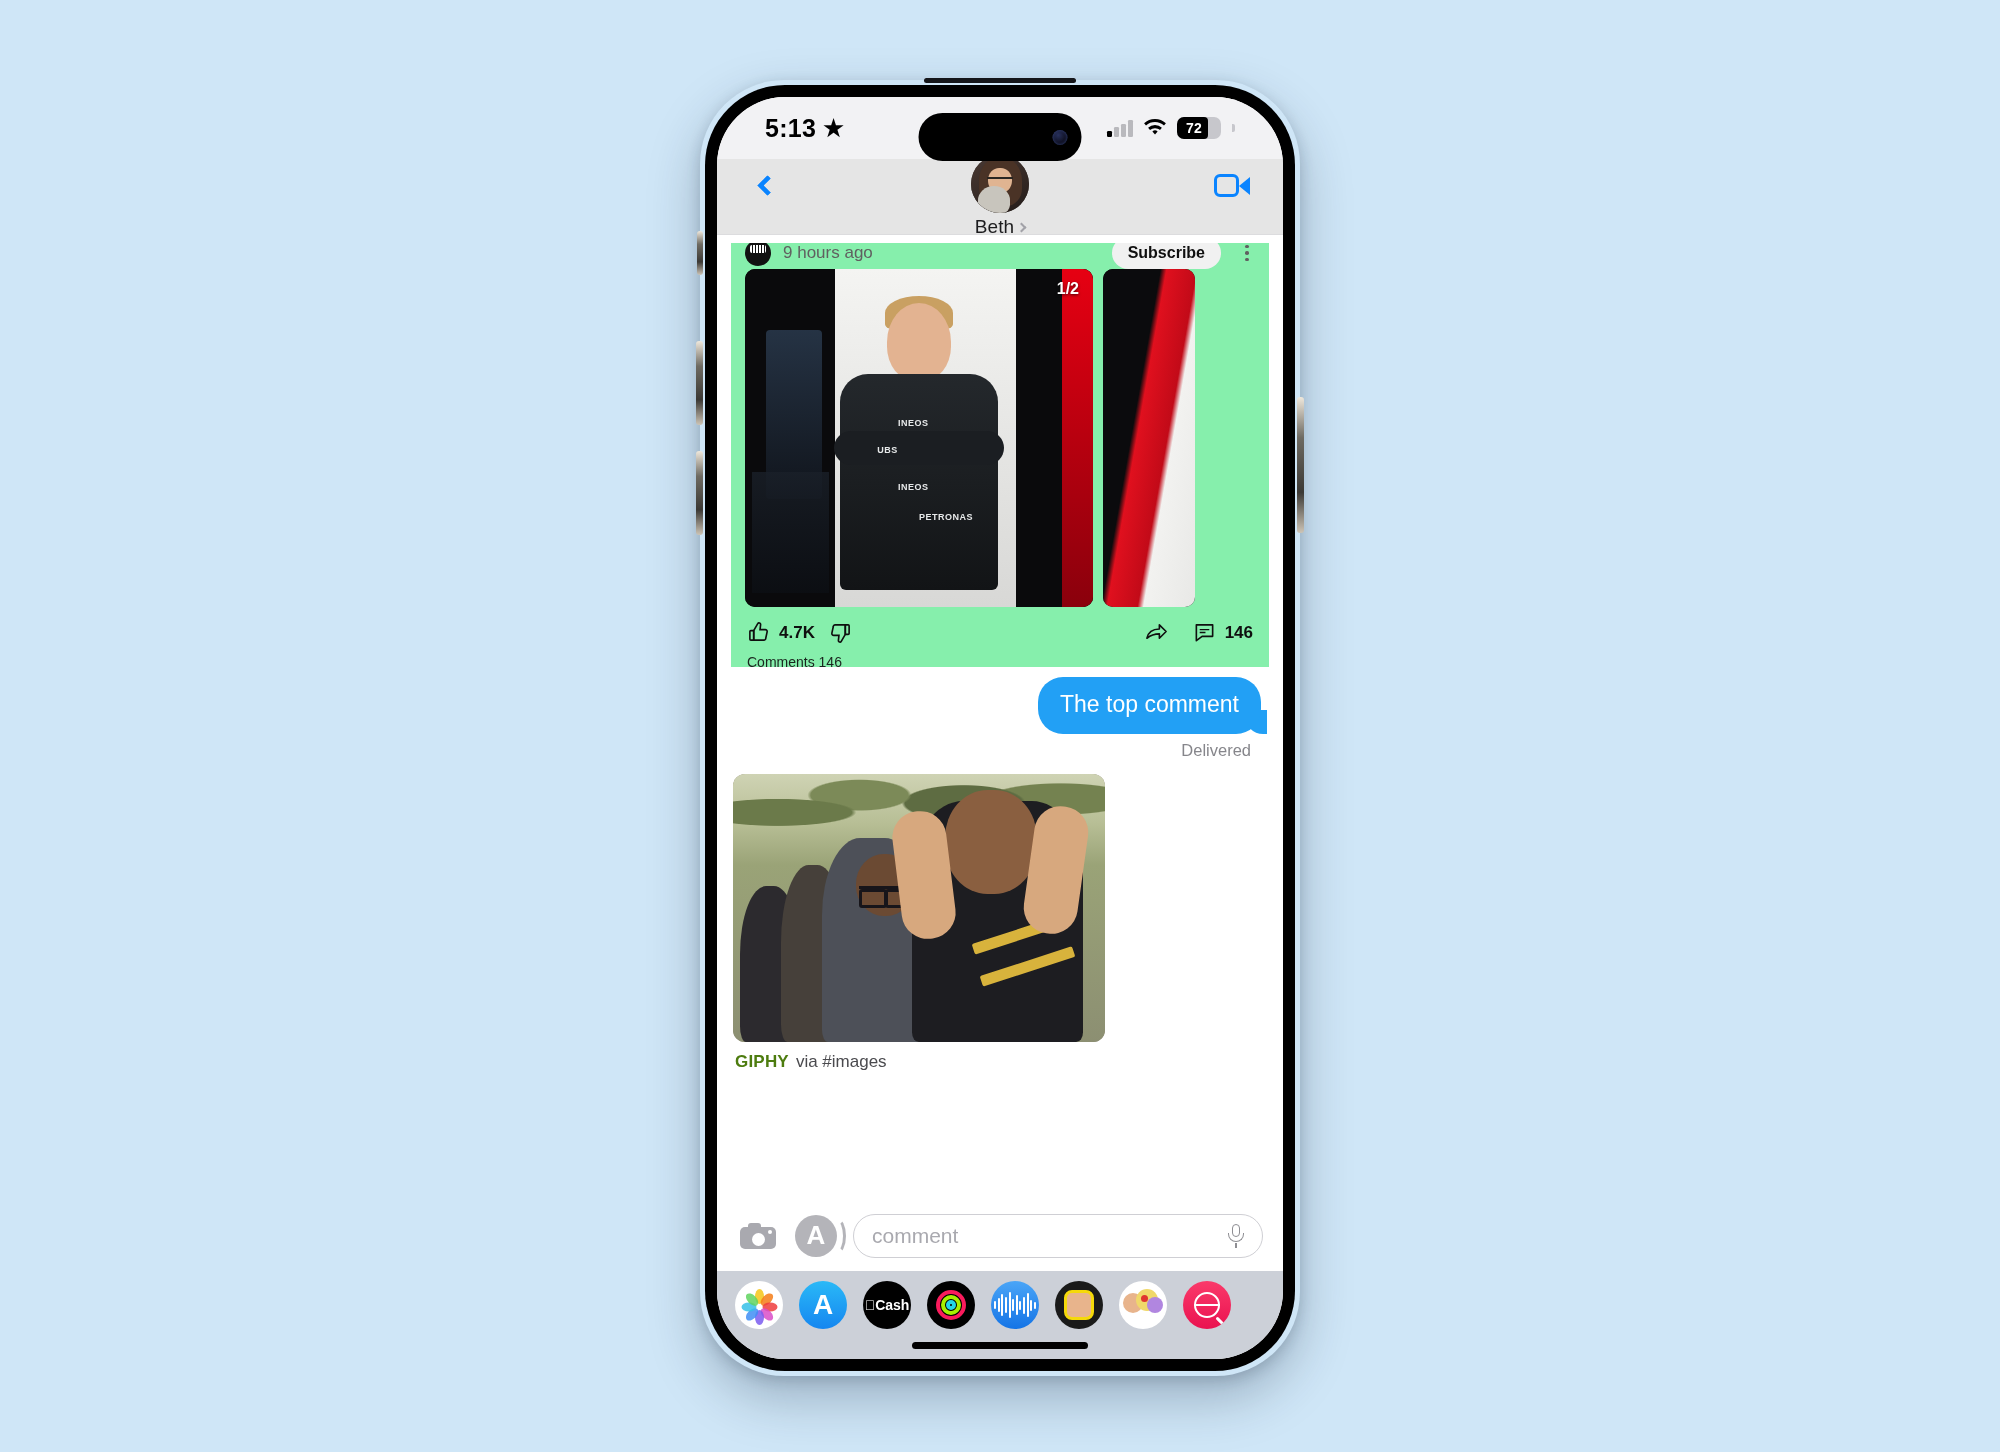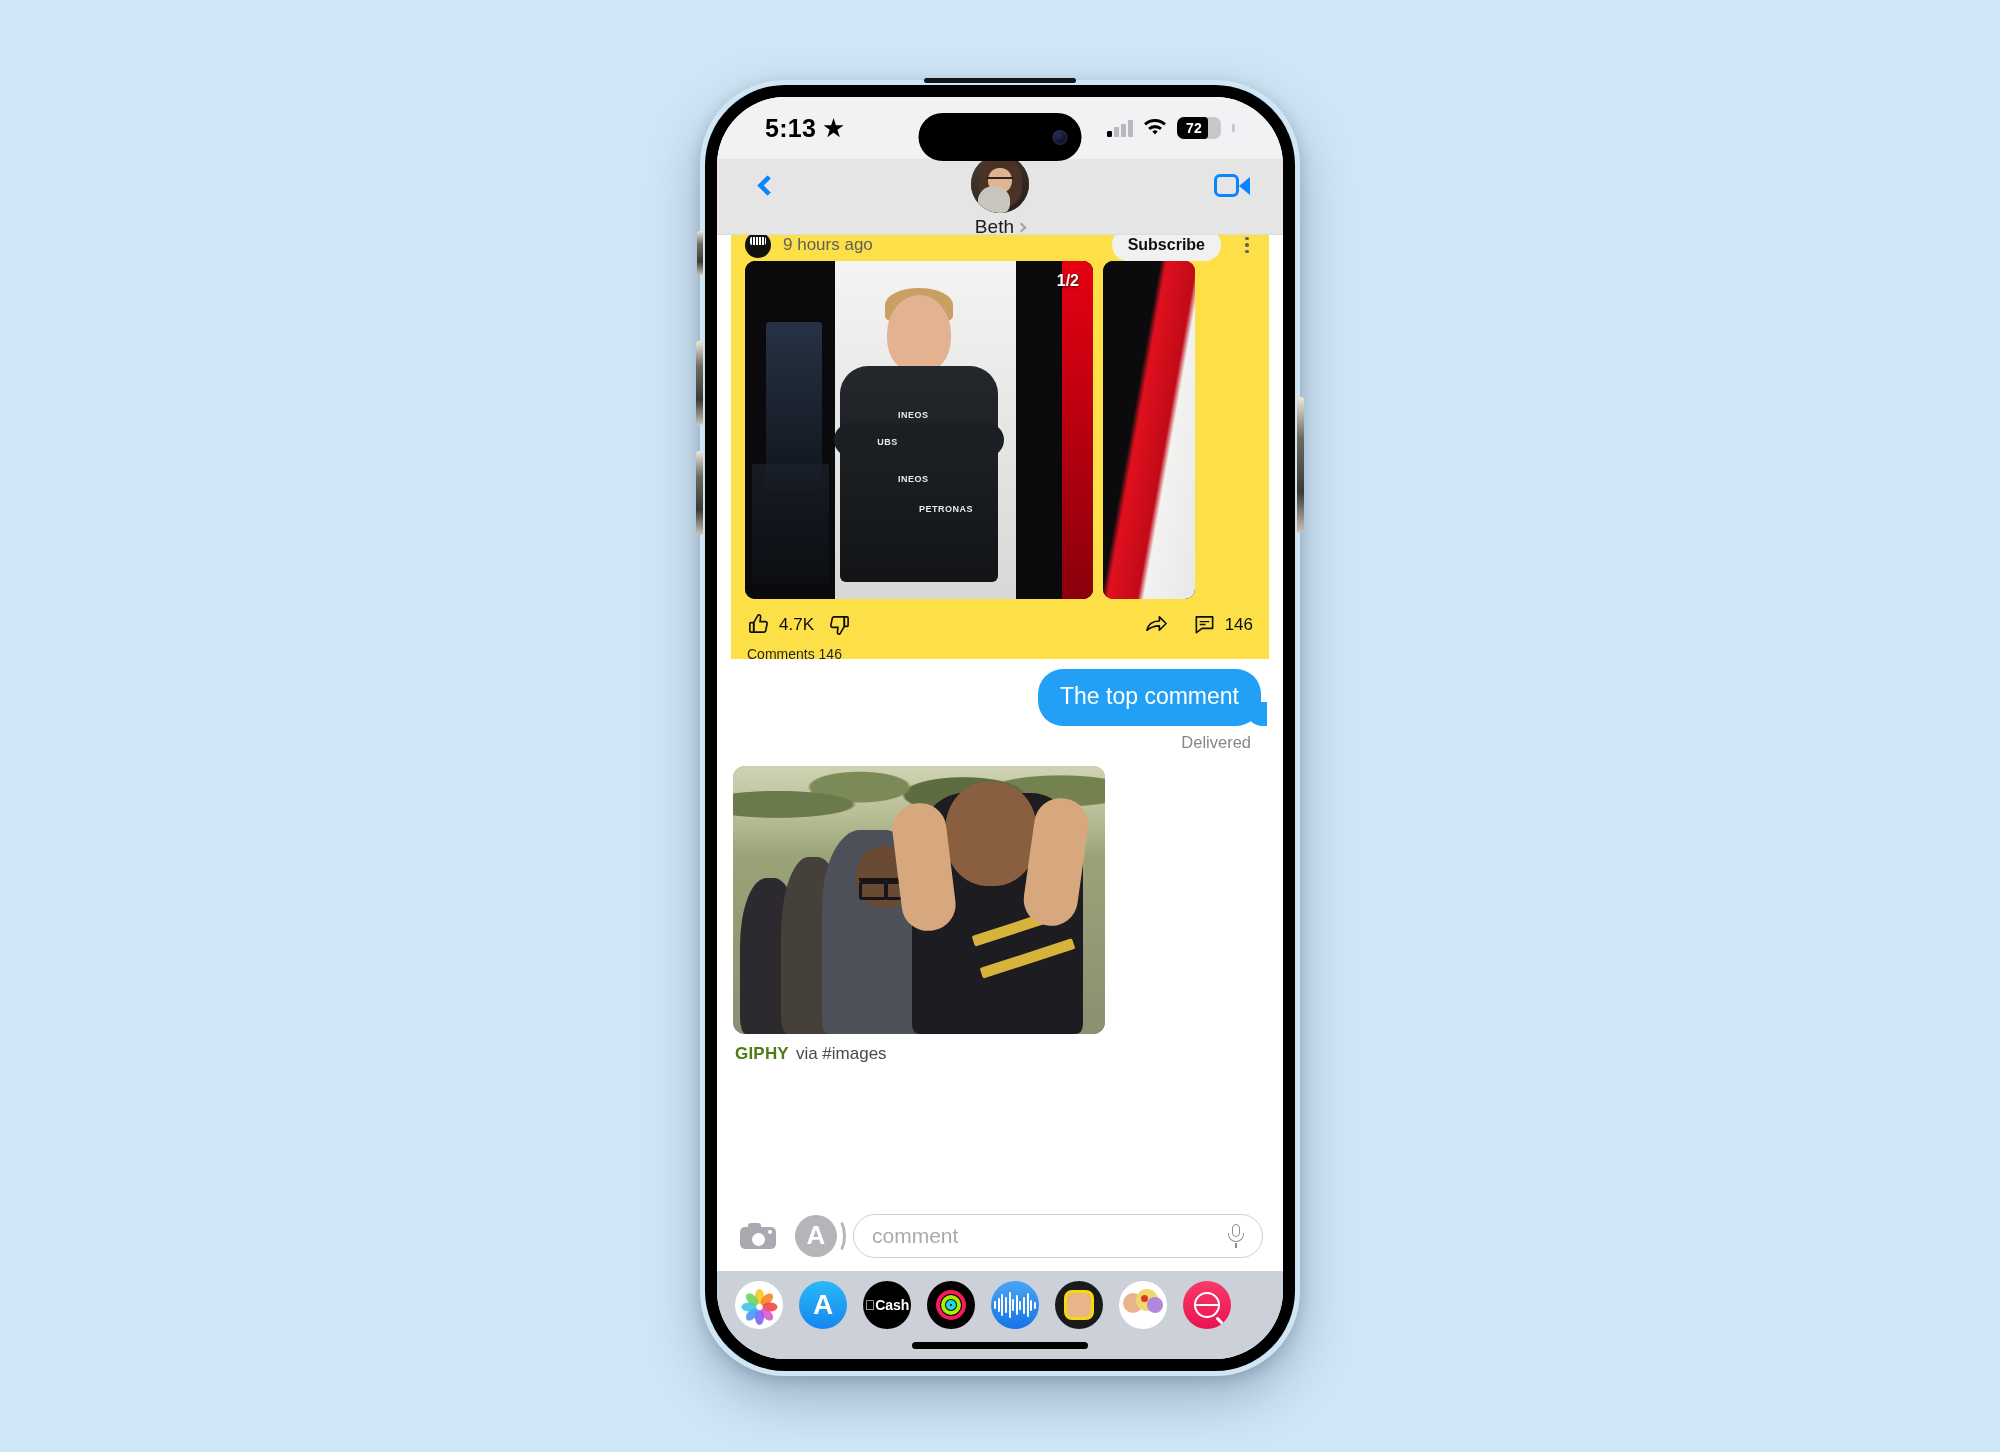--- a/index.html
+++ b/index.html
@@ -182,22 +182,22 @@
   #messages {
     flex:1 1 auto;
     background:#fff;
     overflow:hidden;
     position:relative;
     padding:0 14px;
   }
 
   
   #yt-card {
-    margin-top:0; position:relative;
-    background:#fde047;
+    margin-top:8px; position:relative;
+    background:#86efac;
     width:100%;
   }
   #yt-head {
     display:flex; align-items:center; gap:12px;
     padding:0 14px 6px 14px;
     height:26px; overflow:hidden;
   }
   #yt-channel-avatar {
     width:26px; height:26px; border-radius:50%;
     background:#111; position:relative; flex:0 0 26px;
@@ -242,20 +242,21 @@
   #yt-photo-next { width:92px; height:338px; }
   #yt-page-badge {
     position:absolute; top:11px; right:14px;
     color:#fff; font-size:16px; font-weight:600;
     text-shadow:0 1px 3px rgba(0,0,0,.7);
   }
   #yt-engagement {
     display:flex; align-items:center;
     padding:14px 16px 10px 16px;
     gap:14px;
+    font-weight:bold;
   }
   .yt-act { display:flex; align-items:center; gap:9px; cursor:pointer; }
   .yt-count { font-size:17px; color:#0f0f0f; }
   #yt-eng-right { margin-left:auto; display:flex; align-items:flex-start; gap:24px; }
   #yt-comments-cut {
     padding:0 16px; font-size:14px; color:#0f0f0f;
     height:13px; overflow:hidden; opacity:.9;
   }
 
   

